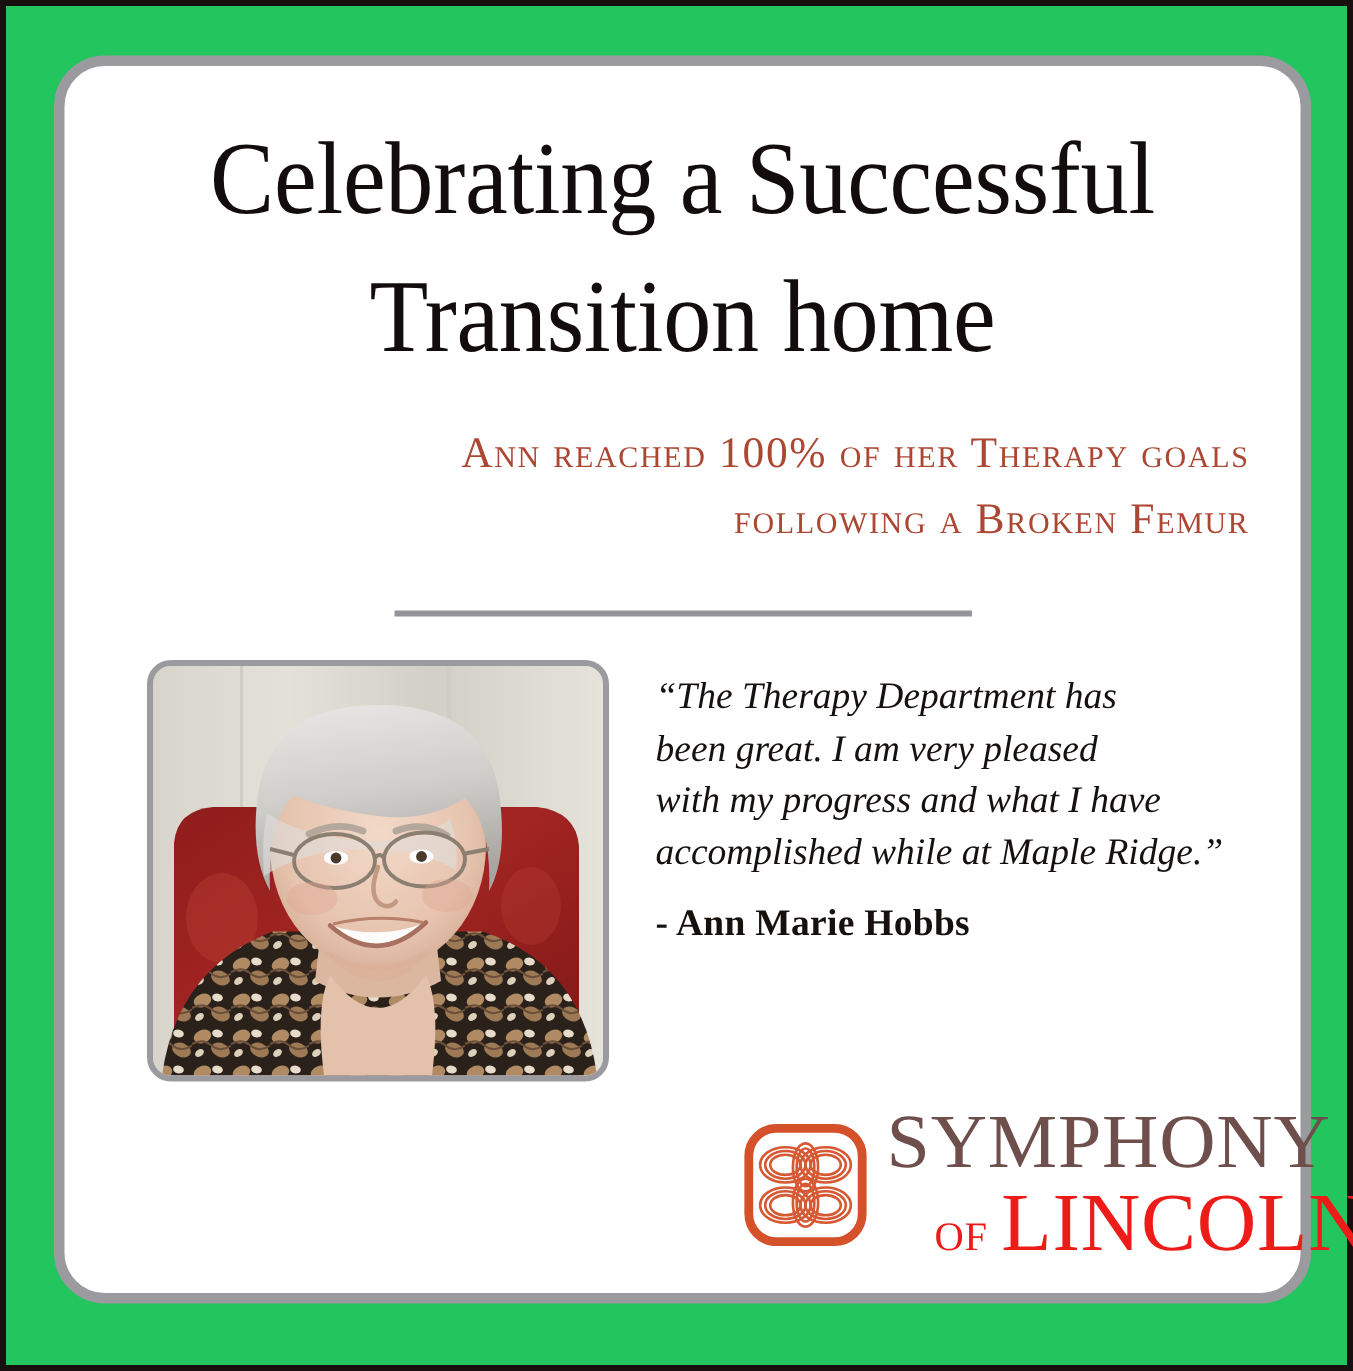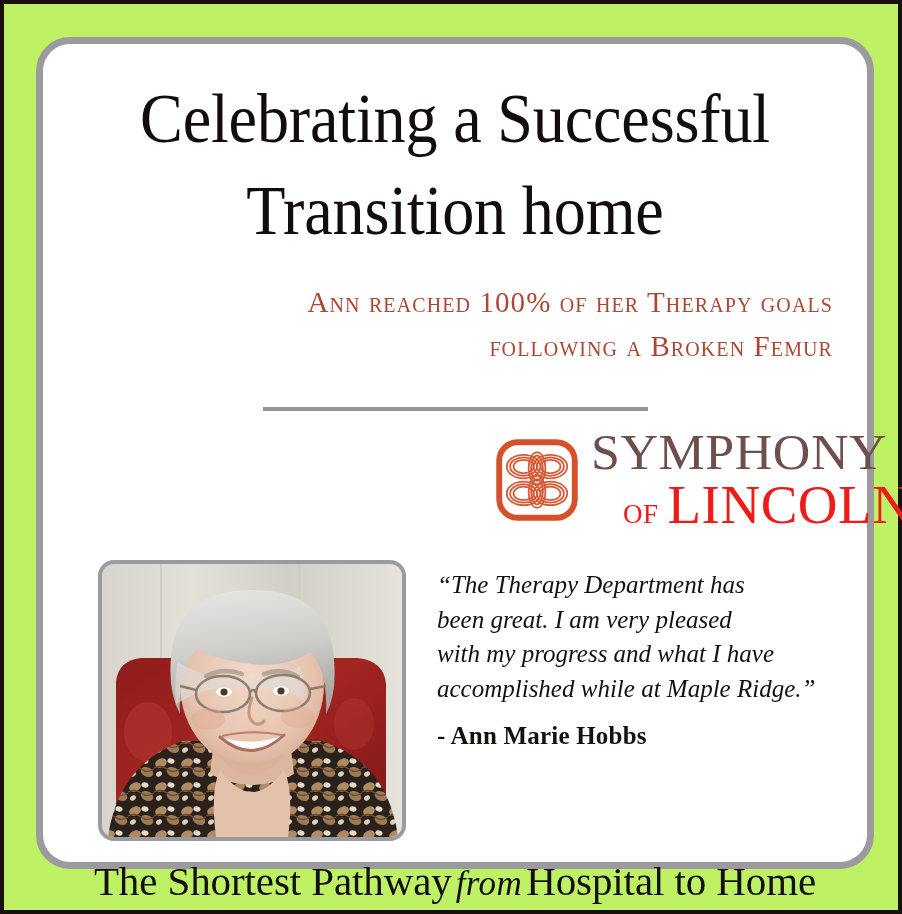--- a/index.html
+++ b/index.html
@@ -13,21 +13,21 @@
     font-family: "Liberation Serif", serif;
     overflow: hidden;
   }
 
   
   #poster {
     position: relative;
     width: 902px;
     height: 914px;
     box-sizing: border-box;
-    background: #bef264;
+    background: #22c55e;
     border: 4px solid #17100e;
   }
 
   
   #card {
     position: absolute;
     left: 32px;
     top: 33px;
     width: 838px;
     height: 832px;
@@ -201,50 +201,20 @@
   <div id="card">
     <div class="card-inner">
 
       <h1 id="headline">Celebrating a Successful
 Transition home</h1>
 
       <p id="subhead">Ann reached 100% of her Therapy goals
 following a Broken Femur</p>
 
       <hr id="divider">
-
-      <div id="logo">
-        <svg id="logo-mark" viewBox="0 0 100 100">
-          <rect x="5" y="5" width="90" height="90" rx="22" ry="22" fill="none" stroke="#d4512a" stroke-width="7"></rect>
-          <g fill="none" stroke="#d4512a" stroke-width="2.1" opacity="0.95">
-            <ellipse cx="34" cy="34" rx="20" ry="14"></ellipse>
-            <ellipse cx="34" cy="34" rx="16" ry="11"></ellipse>
-            <ellipse cx="34" cy="34" rx="12" ry="8"></ellipse>
-            <ellipse cx="66" cy="34" rx="20" ry="14"></ellipse>
-            <ellipse cx="66" cy="34" rx="16" ry="11"></ellipse>
-            <ellipse cx="66" cy="34" rx="12" ry="8"></ellipse>
-            <ellipse cx="34" cy="66" rx="20" ry="14"></ellipse>
-            <ellipse cx="34" cy="66" rx="16" ry="11"></ellipse>
-            <ellipse cx="34" cy="66" rx="12" ry="8"></ellipse>
-            <ellipse cx="66" cy="66" rx="20" ry="14"></ellipse>
-            <ellipse cx="66" cy="66" rx="16" ry="11"></ellipse>
-            <ellipse cx="66" cy="66" rx="12" ry="8"></ellipse>
-            <ellipse cx="50" cy="36" rx="10" ry="19"></ellipse>
-            <ellipse cx="50" cy="36" rx="7" ry="15"></ellipse>
-            <ellipse cx="50" cy="64" rx="10" ry="19"></ellipse>
-            <ellipse cx="50" cy="64" rx="7" ry="15"></ellipse>
-          </g>
-        </svg>
-        <div id="logo-words">
-          <span id="logo-symphony">SYMPHONY</span>
-          <span id="logo-line2">
-            <span id="logo-of">OF</span><span id="logo-lincoln">LINCOLN</span>
-          </span>
-        </div>
-      </div>
 
       <div id="middle">
 
         <div id="photo-frame">
           <svg id="photo-svg" viewBox="0 0 300 273" preserveAspectRatio="xMidYMid slice">
             <defs>
               <linearGradient id="wallg" x1="0" y1="0" x2="1" y2="0">
                 <stop offset="0%" stop-color="#d7d4cb"></stop>
                 <stop offset="30%" stop-color="#e4e1d8"></stop>
                 <stop offset="62%" stop-color="#d2cfc6"></stop>
@@ -325,19 +295,46 @@
 
         <div id="testimonial">
           <p id="quote">“The Therapy Department has
 been great. I am very pleased
 with my progress and what I have
 accomplished while at Maple Ridge.”</p>
           <p id="attribution">- Ann Marie Hobbs</p>
         </div>
       </div>
 
-      <p id="tagline">
-        <span>The Shortest Pathway</span><span class="script">from</span><span>Hospital to Home</span>
-      </p>
+      <div id="logo">
+        <svg id="logo-mark" viewBox="0 0 100 100">
+          <rect x="5" y="5" width="90" height="90" rx="22" ry="22" fill="none" stroke="#d4512a" stroke-width="7"></rect>
+          <g fill="none" stroke="#d4512a" stroke-width="2.1" opacity="0.95">
+            <ellipse cx="34" cy="34" rx="20" ry="14"></ellipse>
+            <ellipse cx="34" cy="34" rx="16" ry="11"></ellipse>
+            <ellipse cx="34" cy="34" rx="12" ry="8"></ellipse>
+            <ellipse cx="66" cy="34" rx="20" ry="14"></ellipse>
+            <ellipse cx="66" cy="34" rx="16" ry="11"></ellipse>
+            <ellipse cx="66" cy="34" rx="12" ry="8"></ellipse>
+            <ellipse cx="34" cy="66" rx="20" ry="14"></ellipse>
+            <ellipse cx="34" cy="66" rx="16" ry="11"></ellipse>
+            <ellipse cx="34" cy="66" rx="12" ry="8"></ellipse>
+            <ellipse cx="66" cy="66" rx="20" ry="14"></ellipse>
+            <ellipse cx="66" cy="66" rx="16" ry="11"></ellipse>
+            <ellipse cx="66" cy="66" rx="12" ry="8"></ellipse>
+            <ellipse cx="50" cy="36" rx="10" ry="19"></ellipse>
+            <ellipse cx="50" cy="36" rx="7" ry="15"></ellipse>
+            <ellipse cx="50" cy="64" rx="10" ry="19"></ellipse>
+            <ellipse cx="50" cy="64" rx="7" ry="15"></ellipse>
+          </g>
+        </svg>
+        <div id="logo-words">
+          <span id="logo-symphony">SYMPHONY</span>
+          <span id="logo-line2">
+            <span id="logo-of">OF</span><span id="logo-lincoln">LINCOLN</span>
+          </span>
+        </div>
+      </div>
+
 
     </div>
   </div>
 </div>
 
 </body></html>

